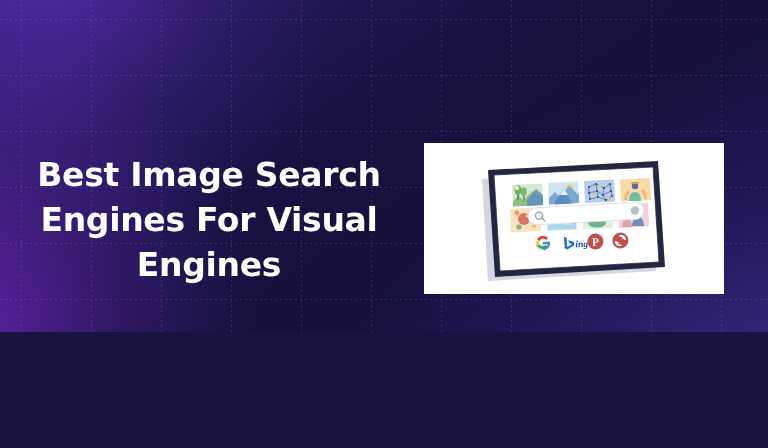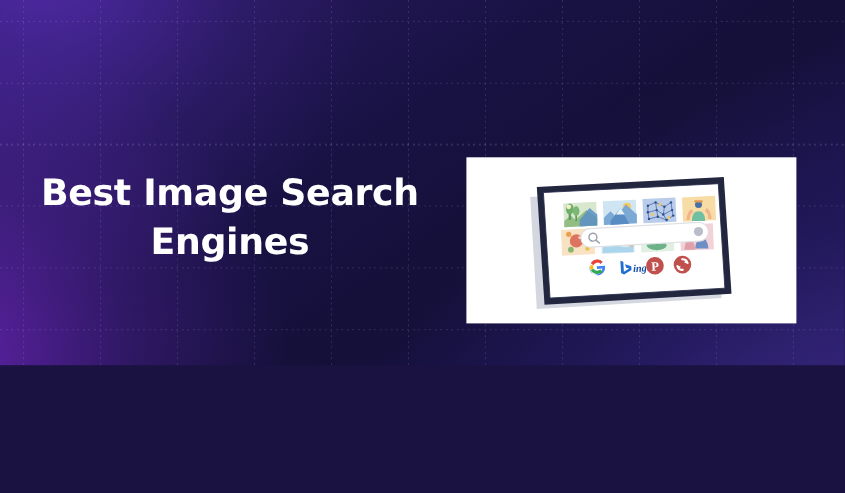--- a/index.html
+++ b/index.html
@@ -93,20 +93,21 @@
 </head>
 <body>
 
 <div id="banner">
 
   <div id="grid-h"></div>
   <div id="grid-v"></div>
 
   <div id="headline">
     <div>Best Image Search</div>
+    <div>Engines For Visual</div>
     <div>Engines</div>
   </div>
 
   <div id="image-card">
     <svg id="tablet-illustration" viewBox="0 0 300 151">
       <defs>
         <clipPath id="screenClip">
           <polygon points="70,30 232,22 238,120 76,130"></polygon>
         </clipPath>
       </defs>

